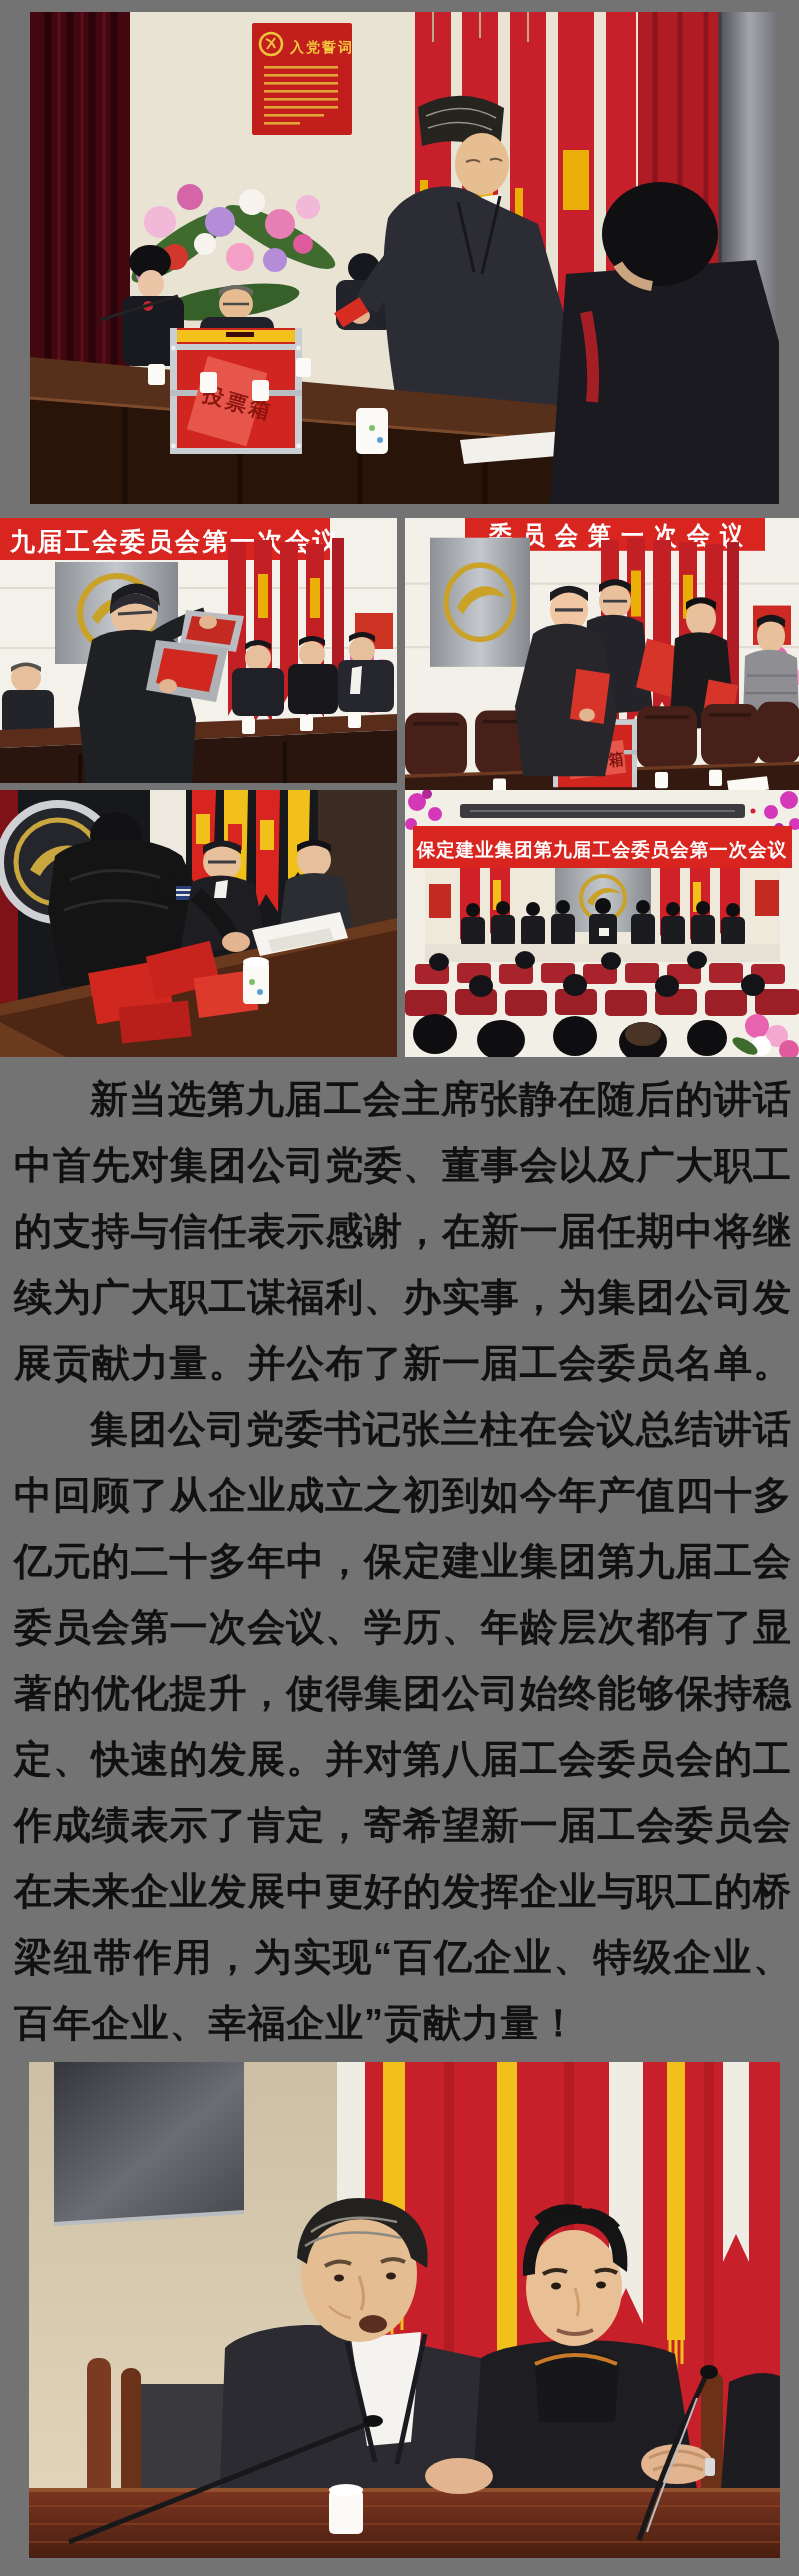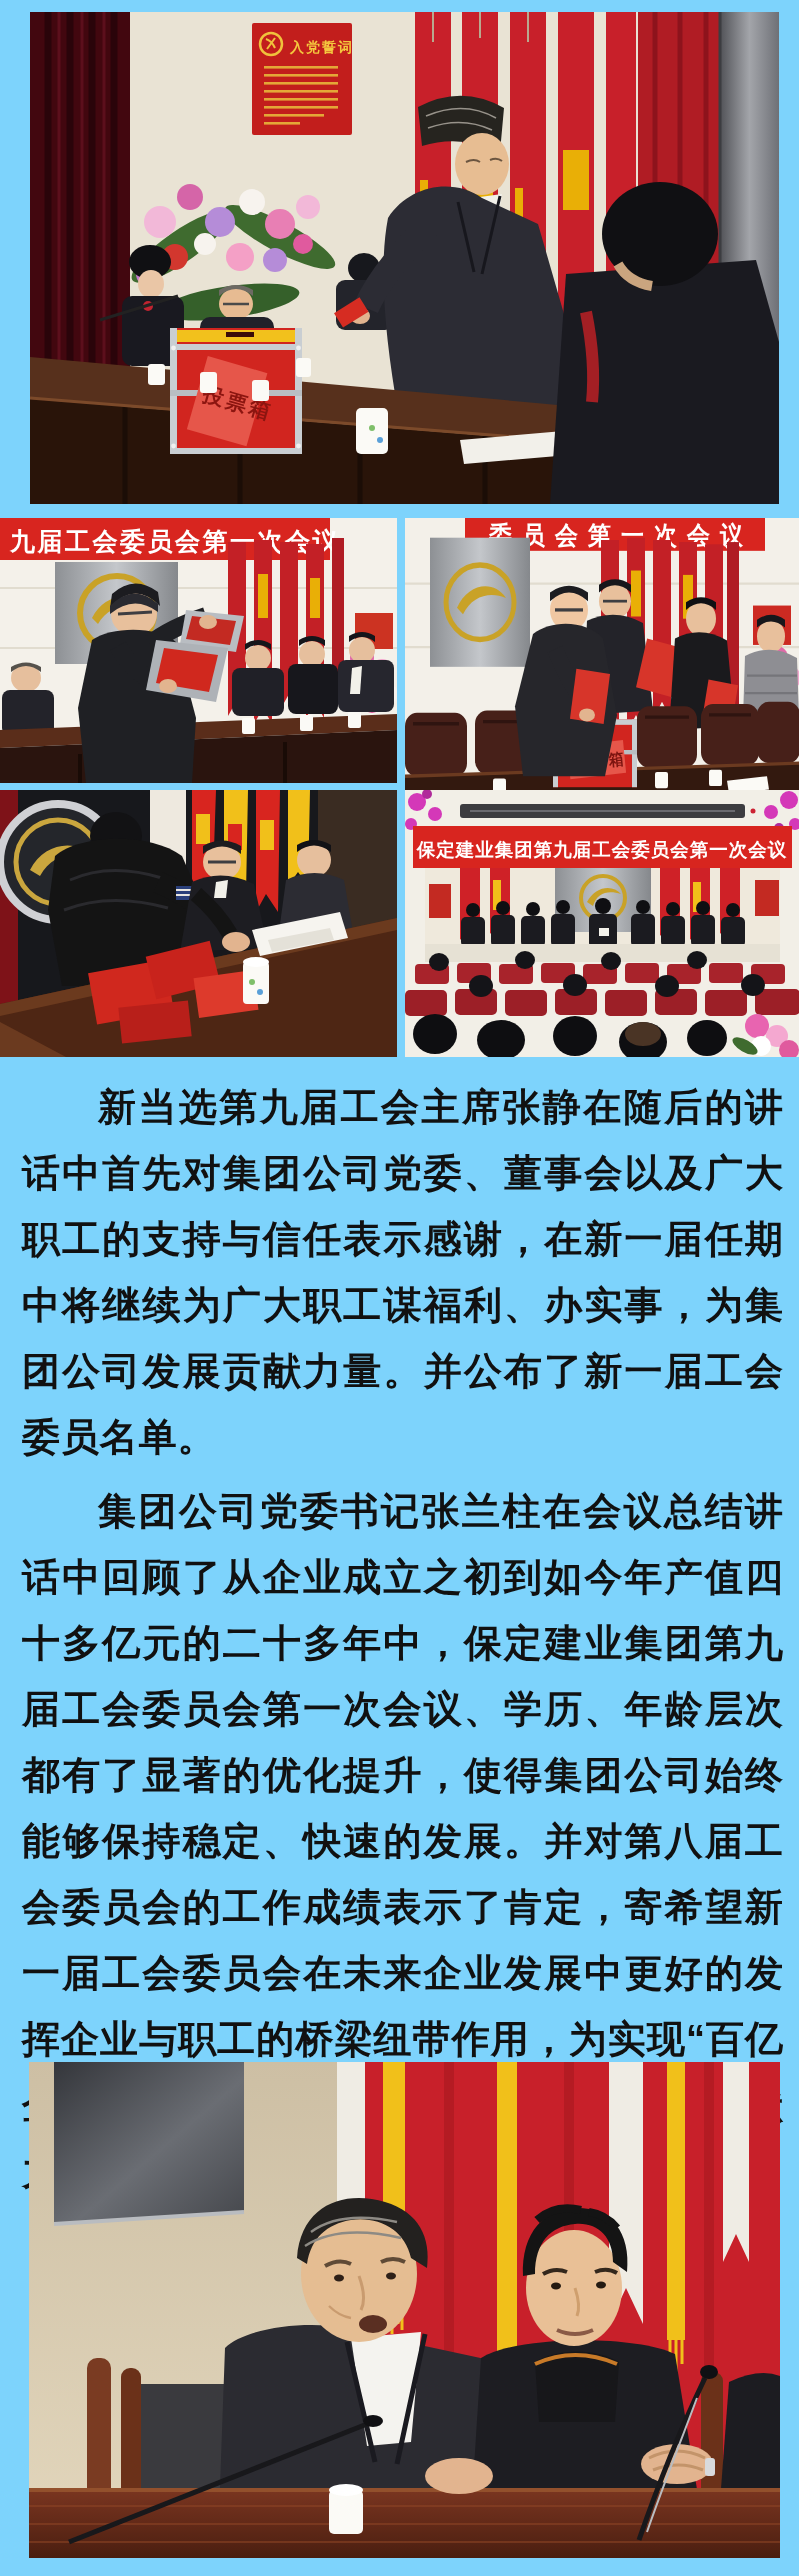--- a/index.html
+++ b/index.html
@@ -1,32 +1,32 @@
 <!DOCTYPE html>
 <html><head>
 <meta charset="utf-8">
 <style>
   html,body{margin:0;padding:0;background:#ffffff;}
   body{width:800px;font-family:"Liberation Sans","DejaVu Sans",sans-serif;}
-  #page{position:relative;width:800px;height:2576px;background:#7dd3fc;overflow:hidden;}
+  #page{position:relative;width:800px;height:2576px;background:#737373;overflow:hidden;}
   figure.ph{position:absolute;margin:0;padding:0;}
   figure.ph svg{display:block;width:100%;height:100%;}
   .photo1{left:30px;top:12px;width:749px;height:492px;}
   .p2l{left:0px;top:518px;width:397px;height:265px;}
   .p2r{left:405px;top:518px;width:395px;height:290px;}
   .p3l{left:0px;top:790px;width:397px;height:267px;}
   .p3r{left:405px;top:790px;width:395px;height:267px;text-align:center;}
   .photo4{left:29px;top:2062px;width:751px;height:496px;}
   .article-text{
     position:absolute;left:0;top:1066px;width:800px;box-sizing:border-box;
     padding:0 8px 0 14px;
     font-size:38px;line-height:66px;font-weight:700;color:#111;
     text-align:justify;letter-spacing:0.9px;
   }
-  .article-text p{margin:8px;text-indent:2em;}
+  .article-text p{margin:0;text-indent:2em;}
   .svgtxt{font-family:"Liberation Sans","DejaVu Sans",sans-serif;font-weight:700;}
 </style>
 </head>
 <body>
 
 <div id="page">
 
   <figure class="ph photo1">
     <svg viewBox="0 0 749 492" preserveAspectRatio="none">
       <defs>

